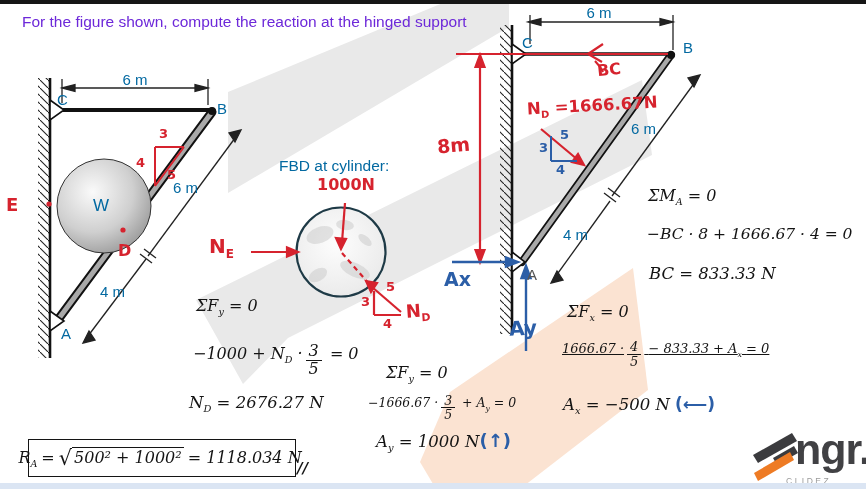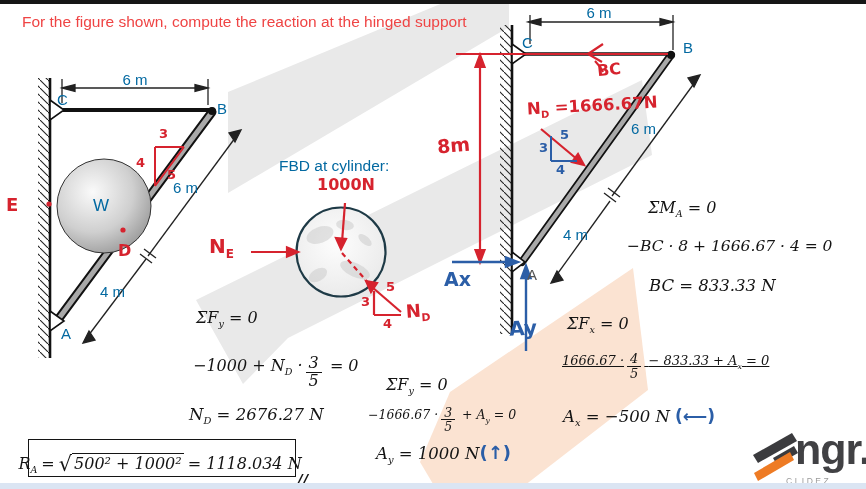--- a/index.html
+++ b/index.html
@@ -1,24 +1,24 @@
 <!DOCTYPE html>
 <html><head>
 <meta charset="utf-8">
 <style>
   html,body{margin:0;padding:0;background:#fff;}
   #stage{position:relative;width:866px;height:489px;background:#fff;overflow:hidden;
          font-family:"Liberation Sans",sans-serif;}
   #stage svg{position:absolute;left:0;top:0;}
-  .prob{position:absolute;font:15.5px/1.42 "Liberation Sans",sans-serif;color:#ef4444;white-space:nowrap;z-index:4;}
+  .prob{position:absolute;font:15.5px/1.42 "Liberation Sans",sans-serif;color:#6d28d9;white-space:nowrap;z-index:4;}
   .lbl{position:absolute;font:15px "Liberation Sans",sans-serif;color:#0369a1;white-space:nowrap;z-index:4;}
   .hw{position:absolute;font-family:"DejaVu Sans",sans-serif;font-weight:bold;white-space:nowrap;z-index:4;}
   .red{color:#d6232e;}
   .blue{color:#2b5ea7;}
-  .eq{position:absolute;font:italic 16px "DejaVu Serif",serif;color:#141414;white-space:nowrap;z-index:4;margin-top:12px;}
+  .eq{position:absolute;font:italic 16px "DejaVu Serif",serif;color:#141414;white-space:nowrap;z-index:4;}
   .eq sub{font-size:.6em;}
   .frac{display:inline-block;vertical-align:-0.95em;text-align:center;line-height:1.05;margin:0 3px;}
   .frac .fn{display:block;border-bottom:1.3px solid #141414;padding:0 3px 0;}
   .frac .fd{display:block;}
   .sqrt .sign{font-size:1.3em;vertical-align:-0.1em;}
   .sqrt .rad{border-top:1.5px solid #141414;padding:0 2px;}
   .mx{margin:0 4px;}
   .box{position:absolute;border:1.8px solid #141414;z-index:4;display:flex;align-items:center;justify-content:center;}
   .arrow-glyph{font-style:normal;font-family:"DejaVu Sans",sans-serif;font-weight:bold;}
   #topbar{position:absolute;left:0;top:0;width:866px;height:4px;background:#161616;z-index:5;}
@@ -222,21 +222,21 @@
   <div class="eq" style="left:368px;top:394px;font-size:12.5px;">
     <span>−1666.67 ·</span><span class="frac"><span class="fn">3</span><span class="fd">5</span></span> <span>+ A</span><sub>y</sub> <span>= 0</span>
   </div>
   <div class="eq" style="left:376px;top:430px;font-size:16.5px;">
     <span>A</span><sub>y</sub> <span>= 1000 N</span><span class="arrow-glyph blue" style="font-size:18px;">(↑)</span>
   </div>
 
   <div class="eq" style="left:648px;top:186px;">
     <span>ΣM</span><sub>A</sub> <span>= 0</span>
   </div>
-  <div class="eq" style="left:627px;top:225px;font-size:15.5px;">−BC · 8 + 1666.67 · 4 = 0</div>
+  <div class="eq" style="left:647px;top:225px;font-size:15.5px;">−BC · 8 + 1666.67 · 4 = 0</div>
   <div class="eq" style="left:649px;top:264px;font-size:16.5px;">BC = 833.33 N</div>
   <div class="eq" style="left:567px;top:302px;">
     <span>ΣF</span><sub>x</sub> <span>= 0</span>
   </div>
   <div class="eq" style="left:562px;top:340px;font-size:13px;text-decoration:underline;">
     <span>1666.67 ·</span><span class="frac"><span class="fn">4</span><span class="fd">5</span></span> <span>− 833.33 + A</span><sub>x</sub> <span>= 0</span>
   </div>
   <div class="eq" style="left:563px;top:394px;font-size:16.5px;">
     <span>A</span><sub>x</sub> <span>= −500 N</span> <span class="arrow-glyph blue" style="font-size:17px;">(⟵)</span>
   </div>

